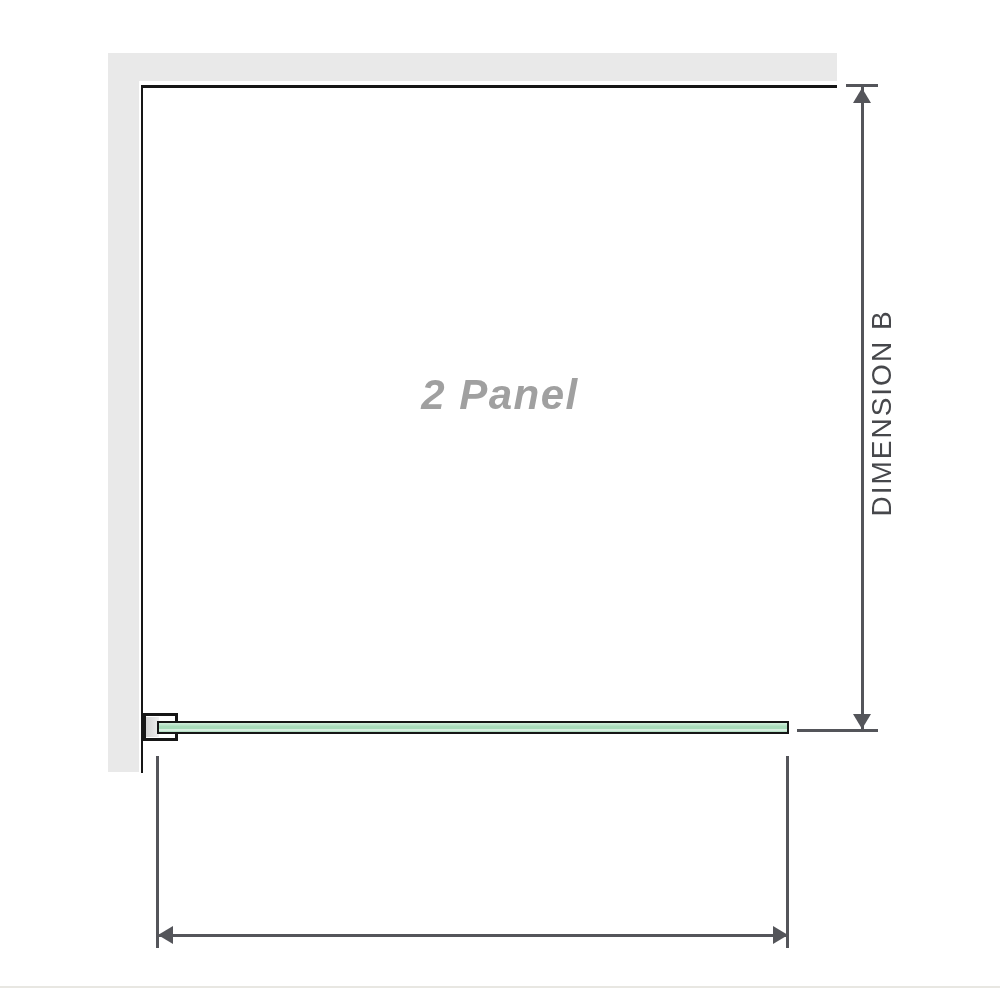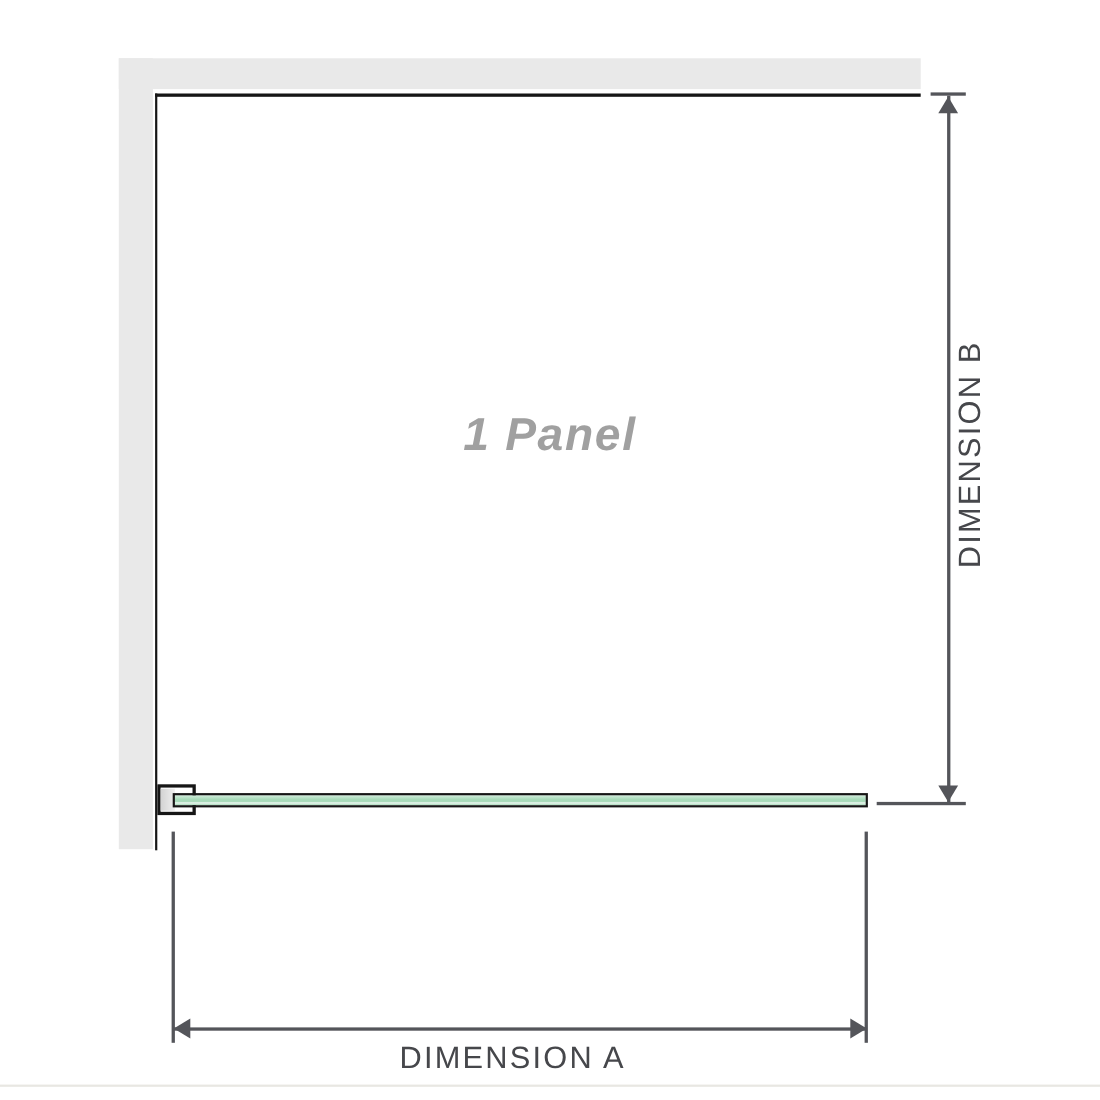--- a/index.html
+++ b/index.html
@@ -129,36 +129,35 @@
 </head>
 <body>
 
 <div class="stage">
 
   <div class="abs wall-top"></div>
   <div class="abs wall-side"></div>
   <div class="abs edge-top"></div>
   <div class="abs edge-left"></div>
 
-  <div class="abs panel-label">1 Panel</div>
+  <div class="abs panel-label">2 Panel</div>
 
   <div class="abs bracket">
     <div class="bracket-inner"></div>
   </div>
   <div class="abs glass"></div>
 
   <div class="abs dimb-tick-top"></div>
   <div class="abs dimb-line"></div>
   <div class="abs tri up"></div>
   <div class="abs tri down"></div>
   <div class="abs dimb-tick-bot"></div>
   <div class="abs dimb-label">DIMENSION B</div>
 
   <div class="abs exta-left"></div>
   <div class="abs exta-right"></div>
   <div class="abs dima-line"></div>
   <div class="abs tri left"></div>
   <div class="abs tri right"></div>
-  <div class="abs dima-label">DIMENSION A</div>
 
   <div class="abs baseline"></div>
 
 </div>
 
 </body></html>

